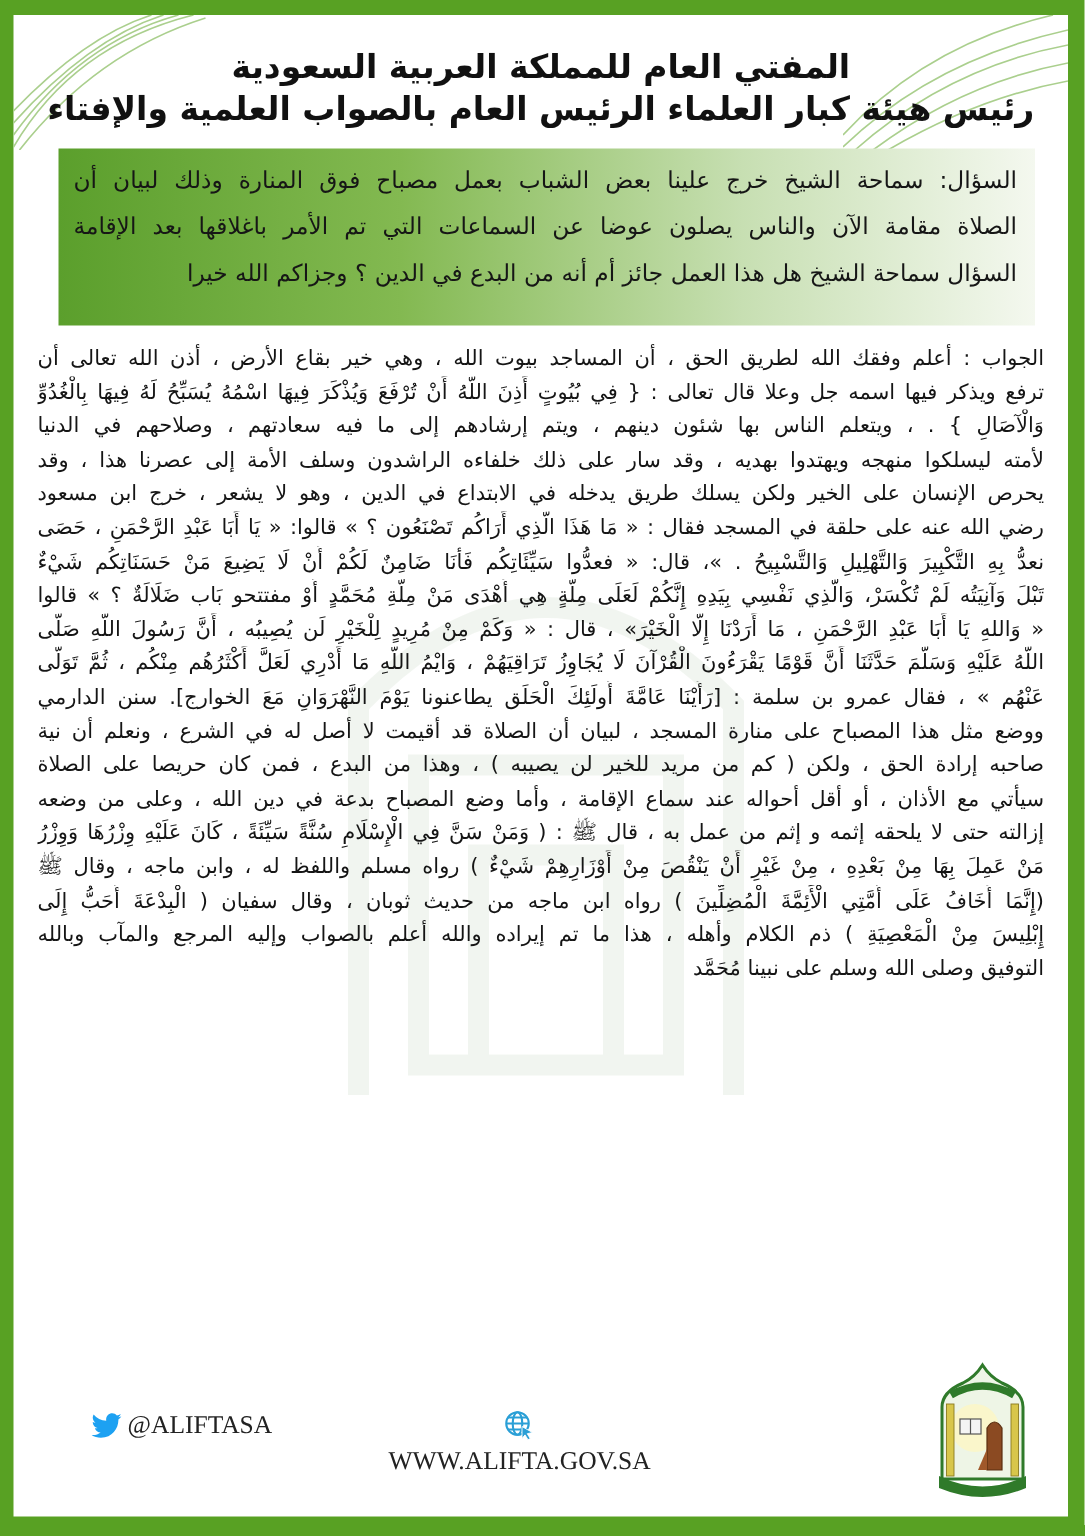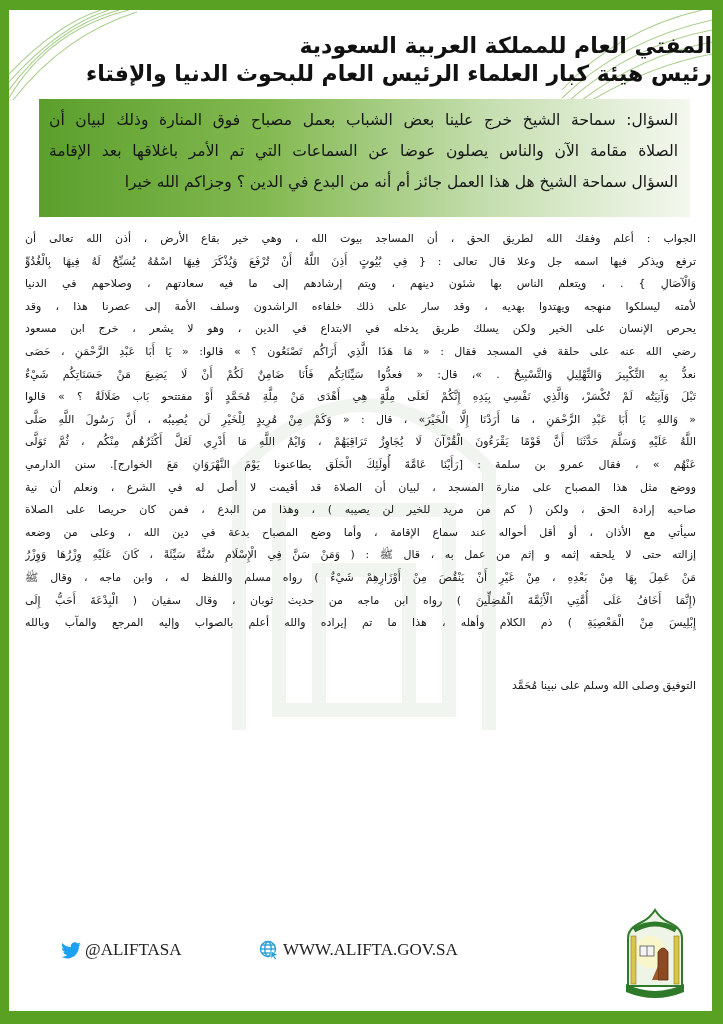--- a/index.html
+++ b/index.html
@@ -18,58 +18,58 @@
     .swoosh { position: absolute; top: 0; pointer-events: none; }
     .swoosh-left { left: 0; }
     .swoosh-right { right: 0; }
     .watermark {
       position: absolute;
       left: 190px; top: 320px; width: 330px; height: 420px;
       opacity: 0.06; pointer-events: none;
     }
     .header {
       position: absolute; left: 0; right: 0; top: 22px;
-      text-align: right; direction: rtl;
+      text-align: center; direction: rtl;
       font-family: "DejaVu Sans", sans-serif;
       font-weight: bold; color: #111;
     }
     .header .line1 { font-size: 22px; line-height: 28px; }
     .header .line2 { font-size: 22px; line-height: 28px; }
     .question-box {
       position: absolute; left: 30px; right: 22px; top: 89px; height: 118px;
       background: linear-gradient(to right, #5b9f2c 0%, #83b951 35%, #c7dfb2 70%, #f4f8ef 100%);
       direction: rtl; text-align: justify; text-align-last: justify;
       padding: 6px 12px 4px 10px;
       font-family: "DejaVu Sans", sans-serif;
       font-size: 15.5px; line-height: 31px; color: #161616;
     }
     .question-box .qline { display: block; white-space: nowrap; overflow: hidden; text-align-last: justify; }
     .question-box .qline:last-child { text-align-last: right; }
     .answer {
       position: absolute; left: 16px; right: 16px; top: 218px;
       direction: rtl;
       font-family: "DejaVu Sans", sans-serif;
-      font-size: 11px; line-height: 22.6px; color: #151515;
+      font-size: 14px; line-height: 22.6px; color: #151515;
     }
     .answer .aline {
       display: block; white-space: nowrap; overflow: hidden;
       text-align: justify; text-align-last: justify;
     }
-    .answer .aline.last { text-align-last: right; margin-top: 40px; }
+    .answer .aline.last { text-align-last: right; }
     .footer {
       position: absolute; left: 0; right: 0; top: 920px; height: 70px; text-align: center;
     }
     .social {
       position: absolute; top: 10px;
       display: flex; align-items: center; gap: 4px;
       font-family: "Liberation Serif", serif;
       font-size: 17px; color: #222;
     }
     .social.twitter { left: 52px; }
-    .social.website { left: 250px; }
+    .social.website { left: 250px; flex-direction: column; }
     .social svg { display: block; }
     .logo {
       position: absolute; right: 22px; top: -22px; width: 70px; height: 92px;
     }
   </style>
 </head>
 <body>
 
 <div class="page">
 
@@ -95,21 +95,21 @@
   <svg class="watermark" viewBox="0 0 330 420">
     <g fill="none" stroke="#2e6b1a" stroke-width="14">
       <path d="M40 400 V140 Q165 10 290 140 V400"></path>
       <rect x="80" y="180" width="170" height="200"></rect>
       <path d="M120 380 V240 H210 V380"></path>
     </g>
   </svg>
 
   <div class="header">
     <div class="line1">المفتي العام للمملكة العربية السعودية</div>
-    <div class="line2">رئيس هيئة كبار العلماء الرئيس العام للبحوث الدنيا والإفتاء</div>
+    <div class="line2">رئيس هيئة كبار العلماء الرئيس العام بالصواب العلمية والإفتاء</div>
   </div>
 
   <div class="question-box">
     <span class="qline">السؤال: سماحة الشيخ خرج علينا بعض الشباب بعمل مصباح فوق المنارة وذلك لبيان أن</span>
     <span class="qline">الصلاة مقامة الآن والناس يصلون عوضا عن السماعات التي تم الأمر باغلاقها بعد الإقامة</span>
     <span class="qline">السؤال سماحة الشيخ هل هذا العمل جائز أم أنه من البدع في الدين ؟ وجزاكم الله خيرا</span>
   </div>
 
   <div class="answer">
     <span class="aline">الجواب : أعلم وفقك الله لطريق الحق ، أن المساجد بيوت الله ، وهي خير بقاع الأرض ، أذن الله تعالى أن</span>

